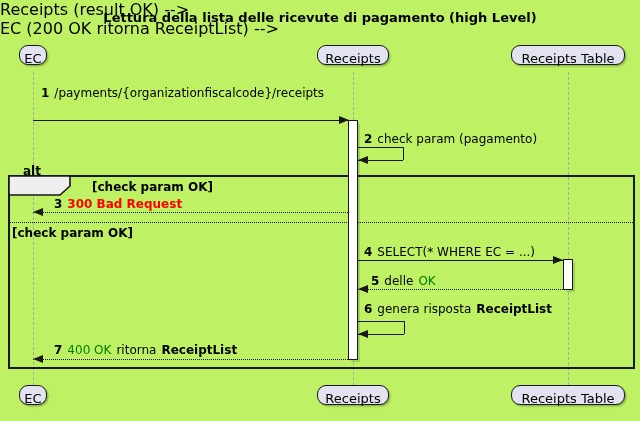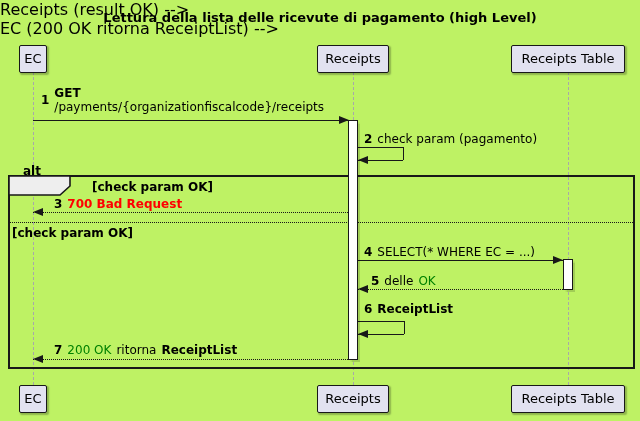--- a/index.html
+++ b/index.html
@@ -14,22 +14,22 @@
   #canvas{
     position:relative;width:640px;height:421px;background:#bef264;overflow:hidden;
     font-family:"DejaVu Sans","Liberation Sans",sans-serif;color:#000;
   }
   .title{
     position:absolute;left:0;top:10px;width:640px;text-align:center;
     font-size:13px;font-weight:bold;
   }
   .lifeline{position:absolute;top:72px;height:313px;width:0;border-left:1px dashed var(--lifeline);z-index:1;}
   .pbox{
-    position:absolute;box-sizing:border-box;height:28px;line-height:26px;
-    background:var(--participant-fill);border:1px solid var(--border);border-radius:2px;
+    position:absolute;box-sizing:border-box;height:20px;line-height:26px;
+    background:var(--participant-fill);border:1px solid var(--border);border-radius:9px;
     text-align:center;font-size:13px;z-index:6;box-shadow:1.5px 1.5px 1.5px rgba(0,0,0,.25);
   }
   .act{
     position:absolute;box-sizing:border-box;width:10px;background:#fff;
     border:1px solid var(--border);z-index:3;box-shadow:1.5px 1.5px 1px rgba(0,0,0,.15);
   }
   .hline{position:absolute;height:0;border-top:1px solid var(--border);z-index:2;}
   .vline{position:absolute;width:0;border-left:1px solid var(--border);z-index:2;}
   .dot{border-top-style:dotted;}
   .ah-r{position:absolute;width:0;height:0;border-top:4px solid transparent;border-bottom:4px solid transparent;border-left:10px solid var(--border);z-index:4;}
@@ -67,21 +67,20 @@
   <div class="pbox" style="left:511px;top:385px;width:114px;"><span>Receipts Table</span></div>
 
   
   <div class="act" style="left:348px;top:120px;height:240px;"></div>
   <div class="act" style="left:563px;top:259px;height:31px;"></div>
 
   
   <div class="mlabel" style="left:41px;top:86px;">
     <span class="num">1</span>
     <span>
-      <span class="b" style="display:block;">GET</span>
       <span style="display:block;">/payments/{organizationfiscalcode}/receipts</span>
     </span>
   </div>
   <div class="hline" style="left:33px;top:120px;width:315px;"></div>
   <div class="ah-r" style="left:339px;top:116px;"></div>
 
   
   <div class="mlabel" style="left:364px;top:132px;">
     <span class="num">2</span>
     <span>check param (pagamento)</span>
@@ -97,21 +96,21 @@
   <div class="frame" style="left:8px;top:175px;width:627px;height:194px;"></div>
   <svg width="64" height="22" style="position:absolute;left:8px;top:175px;z-index:5;">
     <path d="M1,1 H62 V11 L52,20 H1 Z" fill="var(--frame-operator-fill)" stroke="var(--border)" stroke-width="1.6"></path>
   </svg>
   <div class="opname" style="left:23px;top:164px;">alt</div>
   <div class="guard" style="left:92px;top:180px;">[check param OK]</div>
 
   
   <div class="mlabel" style="left:54px;top:197px;">
     <span class="num">3</span>
-    <span class="err">700 Bad Request</span>
+    <span class="err">300 Bad Request</span>
   </div>
   <div class="hline dot" style="left:33px;top:212px;width:315px;"></div>
   <div class="ah-l" style="left:33px;top:208px;"></div>
 
   
   <div class="hline dot" style="left:10px;top:222px;width:623px;"></div>
   <div class="guard" style="left:12px;top:226px;">[check param OK]</div>
 
   
   <div class="mlabel" style="left:364px;top:245px;">
@@ -126,32 +125,33 @@
     <span class="num">5</span>
     <span>delle</span>
     <span class="okg">OK</span>
   </div>
   <div class="hline dot" style="left:358px;top:289px;width:205px;"></div>
   <div class="ah-l" style="left:358px;top:285px;"></div>
 
   
   <div class="mlabel" style="left:364px;top:302px;">
     <span class="num">6</span>
+    <span>genera risposta</span>
     <span class="b">ReceiptList</span>
   </div>
   <div>
     <div class="hline" style="left:358px;top:321px;width:46px;"></div>
     <div class="vline" style="left:404px;top:321px;height:13px;"></div>
     <div class="hline" style="left:358px;top:334px;width:46px;"></div>
     <div class="ah-l" style="left:358px;top:330px;"></div>
   </div>
 
    EC (200 OK ritorna ReceiptList) --&gt;
   <div class="mlabel" style="left:54px;top:343px;">
     <span class="num">7</span>
-    <span class="okg">200 OK</span>
+    <span class="okg">400 OK</span>
     <span>ritorna</span>
     <span class="b">ReceiptList</span>
   </div>
   <div class="hline dot" style="left:33px;top:359px;width:315px;"></div>
   <div class="ah-l" style="left:33px;top:355px;"></div>
 
 </div>
 
 </body></html>

